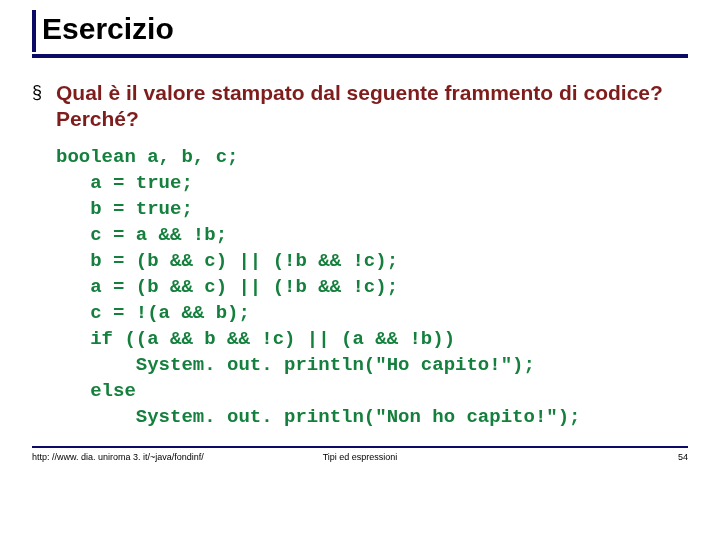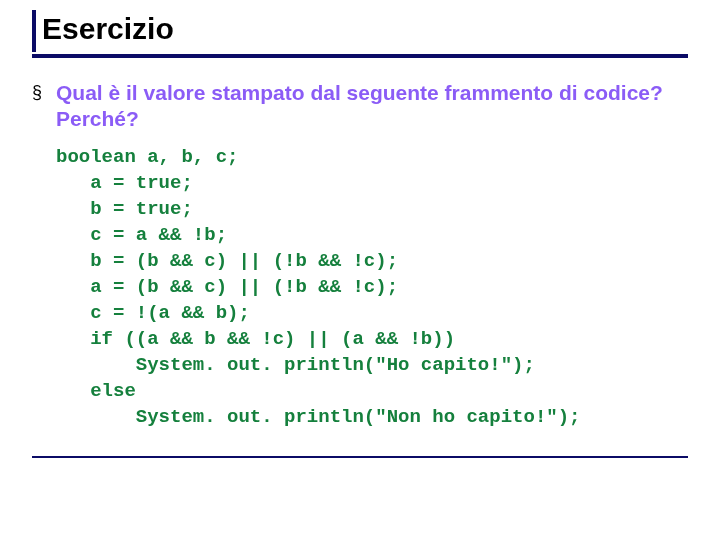--- a/index.html
+++ b/index.html
@@ -55,21 +55,21 @@
     width: 10px;
     flex: 0 0 auto;
     font-size: 18px;
     color: #000;
     margin-right: 14px;
     line-height: 24px;
   }
   .question {
     font-size: 21px;
     font-weight: bold;
-    color: #8b5cf6;
+    color: #7f1d1d;
     line-height: 26px;
   }
   .code {
     font-family: "Courier New", Courier, monospace;
     font-size: 19px;
     font-weight: bold;
     color: #15803d;
     white-space: pre;
     line-height: 26px;
     margin-left: 24px;
@@ -128,15 +128,20 @@
    a = (b &amp;&amp; c) || (!b &amp;&amp; !c);
    c = !(a &amp;&amp; b);
    if ((a &amp;&amp; b &amp;&amp; !c) || (a &amp;&amp; !b))
        System. out. println("Ho capito!");
    else
        System. out. println("Non ho capito!");</div>
   </div>
 
   <div class="footer">
     <div class="footer-line"></div>
+    <div class="footer-row">
+      <span class="footer-left">http: //www. dia. uniroma 3. it/~java/fondinf/</span>
+      <span class="footer-center">Tipi ed espressioni</span>
+      <span class="footer-right">54</span>
+    </div>
   </div>
 
 </div>
 
 </body></html>

